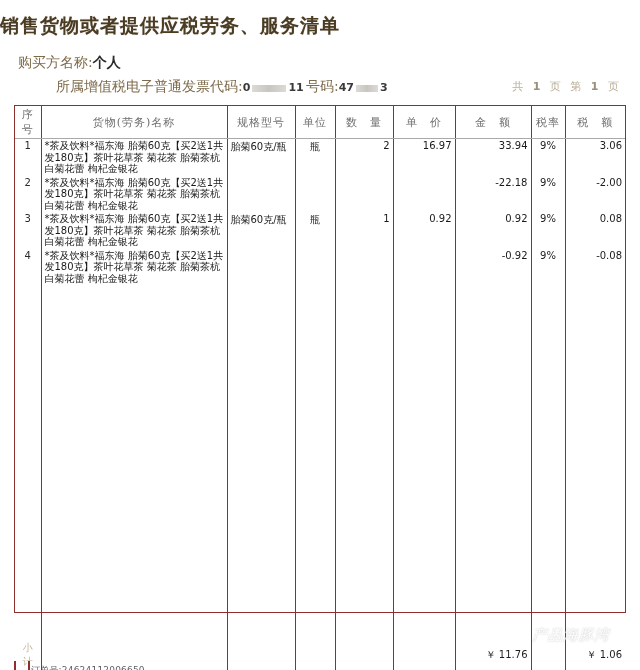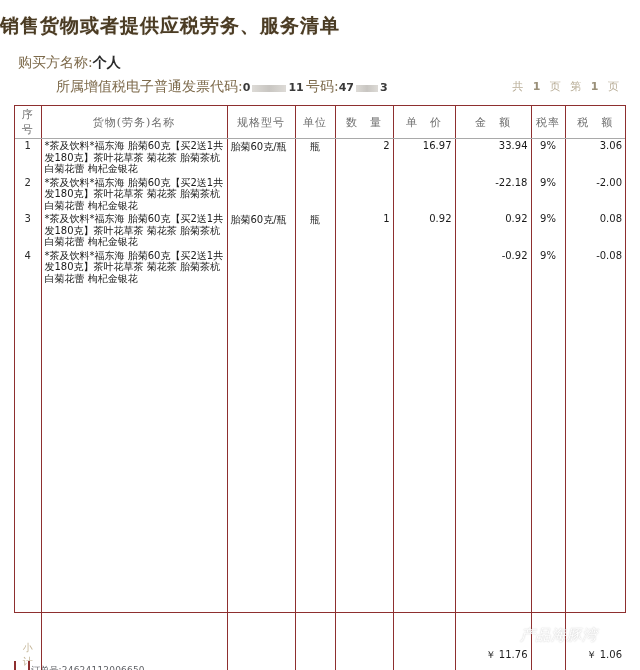--- a/index.html
+++ b/index.html
@@ -174,21 +174,21 @@
   }
   tr.subtotal td { border-bottom: none; }
 
   
   .watermark {
     position: absolute;
     left: 497px;
     top: 626px;
     display: flex;
     align-items: flex-end;
-    gap: 4px;
+    gap: 16px;
     pointer-events: none;
     opacity: .92;
   }
   .wm-logo {
     width: 17px; height: 17px;
     border-radius: 50%;
     border: 1.4px solid #ffffff;
     position: relative;
     box-shadow: 0 0 2px rgba(255,255,255,.9);
   }

